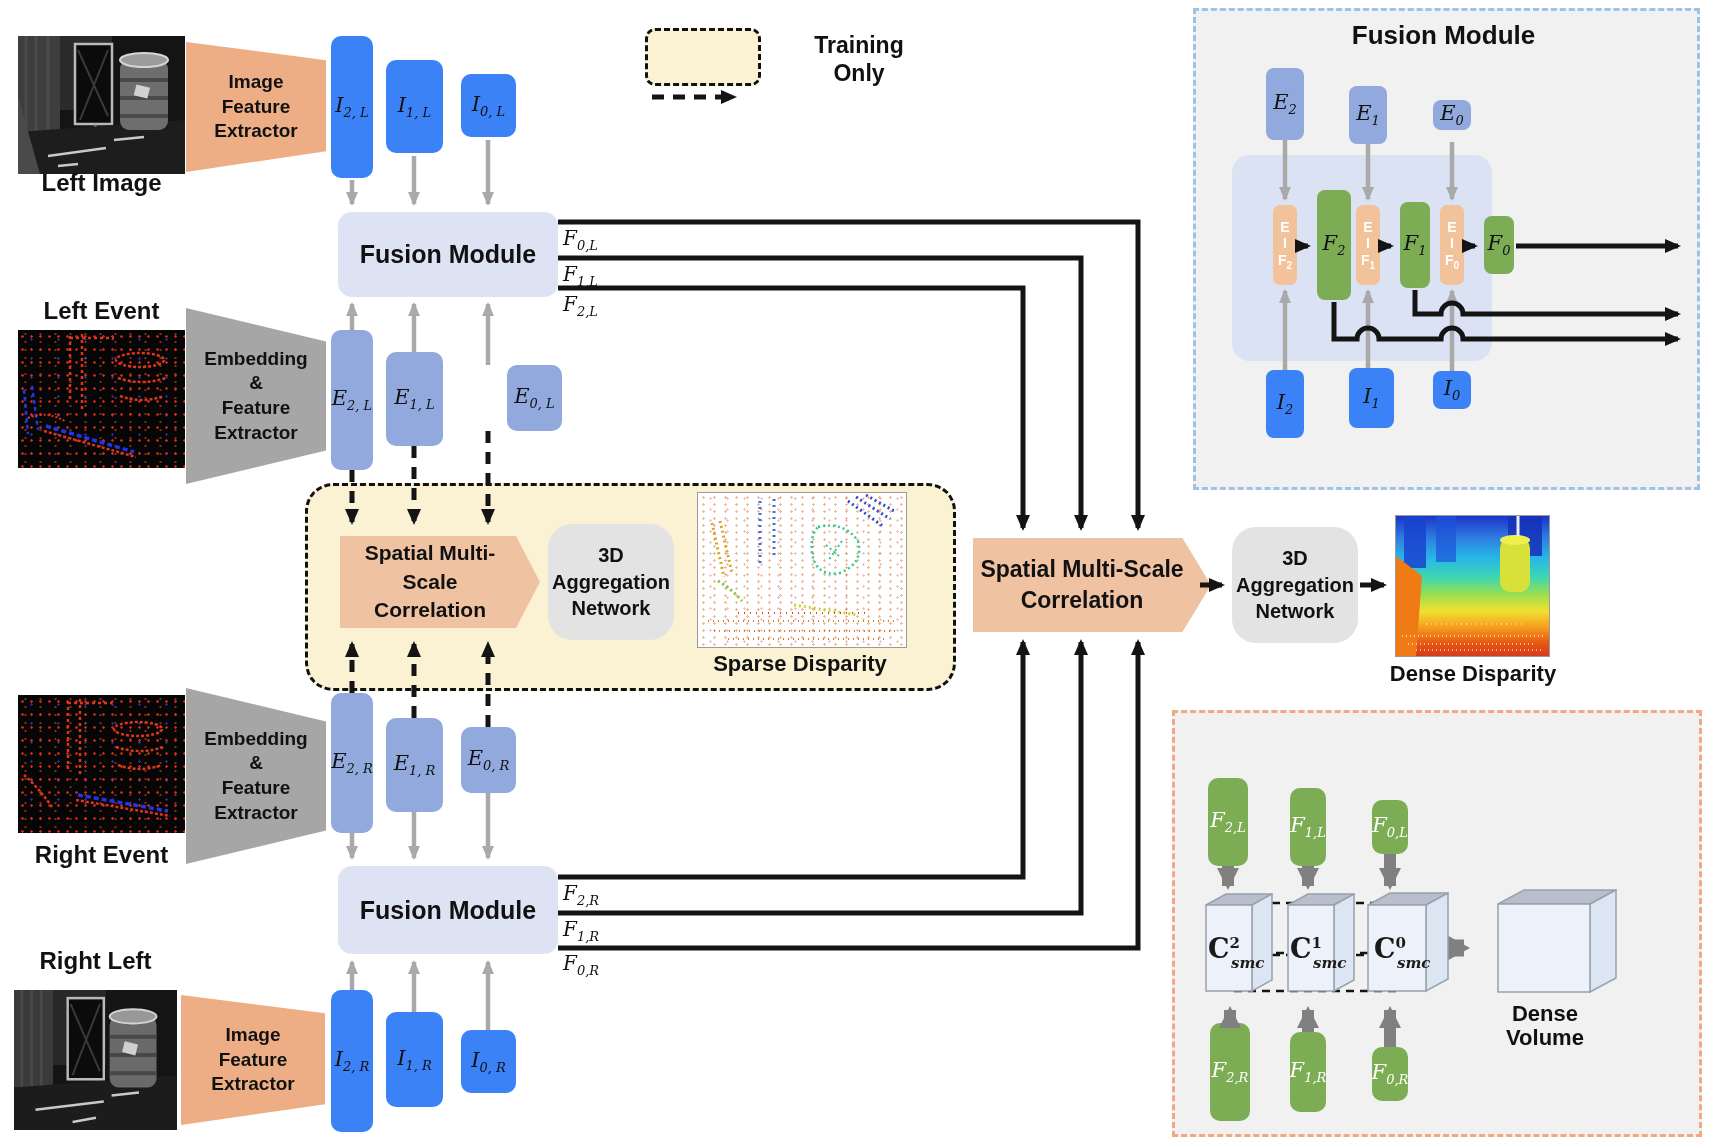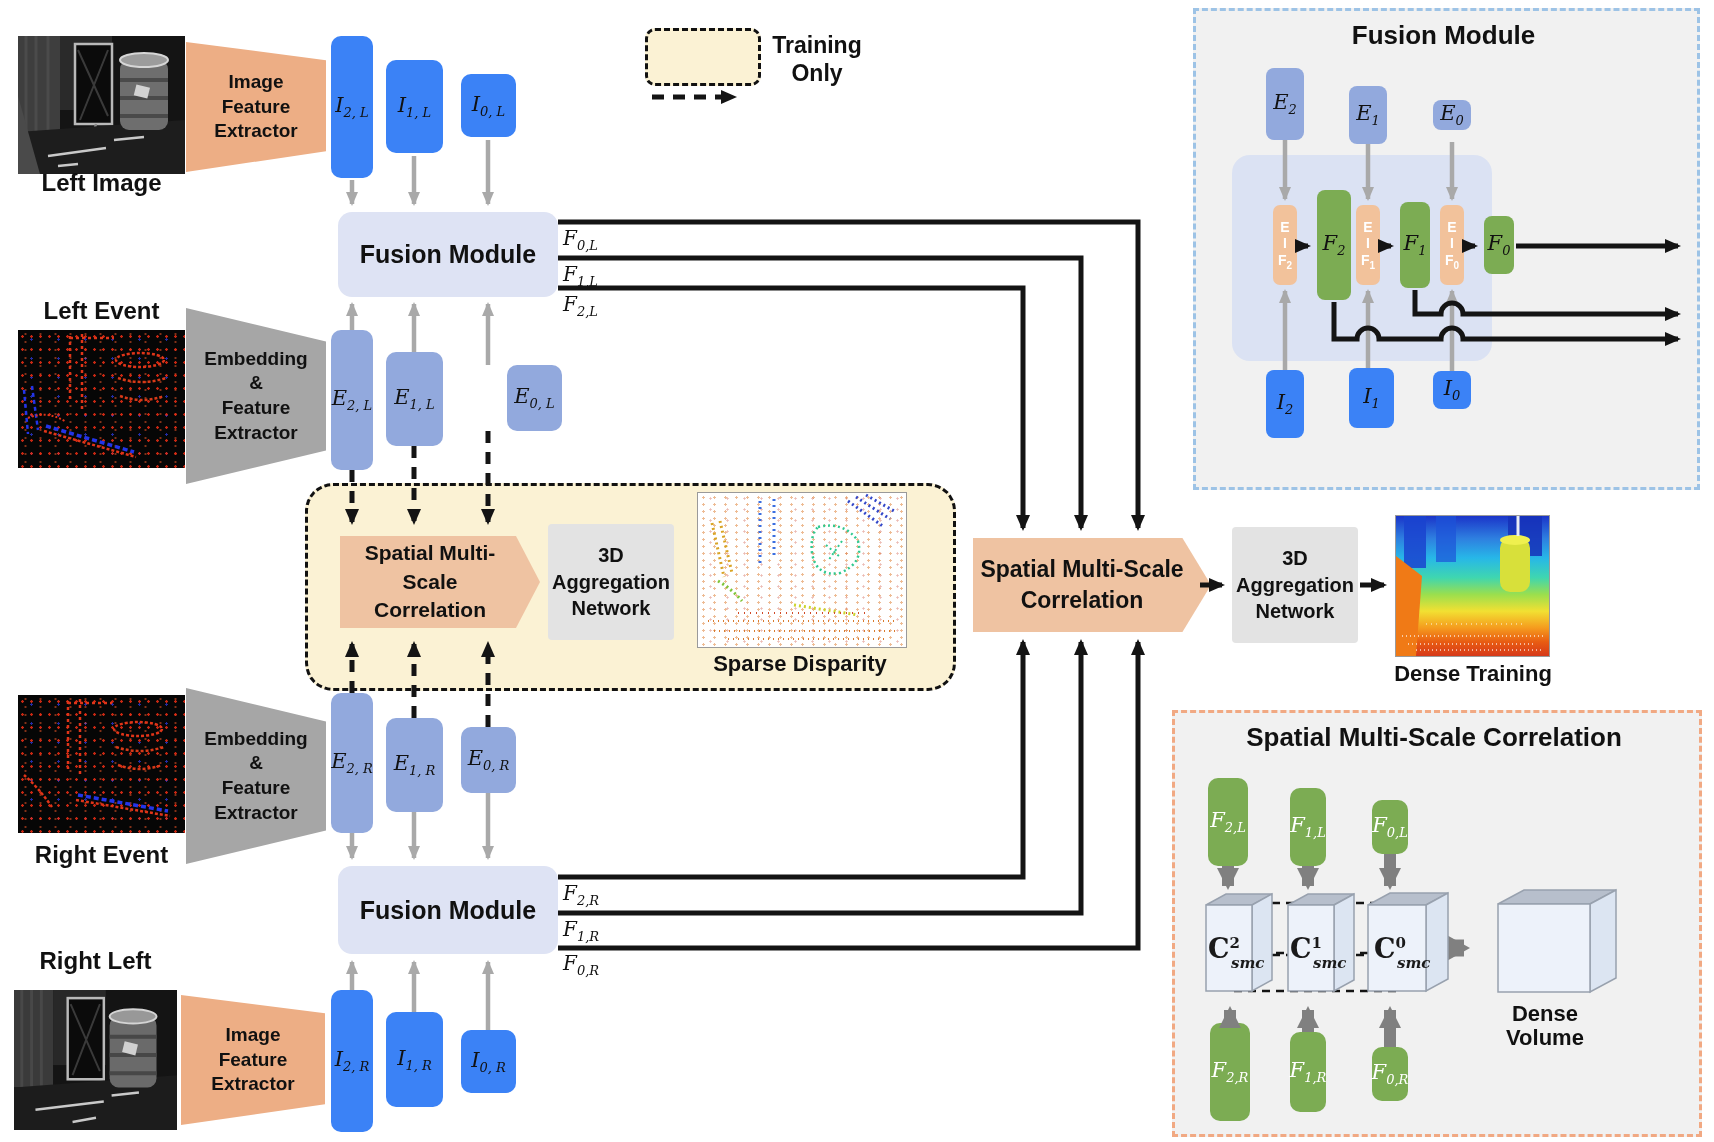--- a/index.html
+++ b/index.html
@@ -27,21 +27,21 @@
   .m i{font-style:italic;font-weight:500;}
   .m sub{font-size:13px;font-style:italic;}
   .outlab{position:absolute;font-family:"DejaVu Serif",serif;font-style:italic;font-size:20px;}
   .outlab sub{font-size:13px;}
   .fusionbox{position:absolute;background:#DEE3F4;border-radius:14px;display:flex;align-items:center;
              justify-content:center;font-weight:700;font-size:25px;}
   .training{position:absolute;background:#FBF2D4;border:3.5px dashed #111;border-radius:28px;}
   .smcarrow{position:absolute;background:#EFC3A2;clip-path:polygon(0 0,88% 0,100% 50%,88% 100%,0 100%);
             display:flex;flex-direction:column;align-items:center;justify-content:center;
             font-weight:700;font-size:21px;line-height:1.35;text-align:center;padding-right:20px;box-sizing:border-box;}
-  .aggbox{position:absolute;background:#E3E3E3;border-radius:4px;display:flex;flex-direction:column;
+  .aggbox{position:absolute;background:#E3E3E3;border-radius:24px;display:flex;flex-direction:column;
           align-items:center;justify-content:center;font-weight:700;font-size:20px;line-height:1.32;text-align:center;}
   .panel{position:absolute;background:#F1F1F1;}
   .panel-fusion{border:3px dashed #9DC3E6;}
   .panel-smc{border:3px dashed #F1A983;}
   .paneltitle{position:absolute;font-weight:700;font-size:26px;text-align:center;}
   .inner{position:absolute;background:#DBE2F3;border-radius:18px;}
   .eif{position:absolute;background:#F2C29B;border-radius:7px;display:flex;flex-direction:column;
        align-items:center;justify-content:center;color:#fff;font-weight:700;font-size:14px;line-height:1.18;}
   .eif .f sub{font-size:10px;}
   .greenlab{color:#fff;}
@@ -250,24 +250,24 @@
       <g>
         <rect x="104" y="22" width="30" height="54" rx="10" fill="#d8e03a"></rect>
         <ellipse cx="119" cy="24" rx="15" ry="5" fill="#eff04f"></ellipse>
         <line x1="122" y1="0" x2="122" y2="20" stroke="#e8ecf5" stroke-width="3"></line>
       </g>
       <polygon points="0,40 26,60 20,140 0,140" fill="#f07a16"></polygon>
       <path d="M6 120 H148 M12 128 H140 M20 134 H146" stroke="#ffffff" stroke-width="1.5" stroke-dasharray="1 3" opacity=".8"></path>
       <path d="M30 108 H130" stroke="#ffffff" stroke-width="1.5" stroke-dasharray="1 4" opacity=".6"></path>
     </svg>
   </div>
-  <div class="abs cap" style="left:1378px;top:662px;width:190px;font-size:22px;">Dense Training</div>
+  <div class="abs cap" style="left:1378px;top:662px;width:190px;font-size:22px;">Dense Disparity</div>
 
   <div class="lgbox" style="left:645px;top:28px;width:110px;height:52px;"></div>
-  <div class="lgtext" style="left:762px;top:32px;width:110px;">
+  <div class="lgtext" style="left:762px;top:32px;width:110px;padding-left:42px;">
     <div>Training</div>
     <div>Only</div>
   </div>
 
   <div class="panel panel-fusion" style="left:1193px;top:8px;width:501px;height:476px;"></div>
   <div class="paneltitle" style="left:1193px;top:20px;width:501px;">Fusion Module</div>
   <div class="inner" style="left:1232px;top:155px;width:260px;height:206px;"></div>
 
   <div class="block blue" style="left:1266px;top:68px;width:38px;height:72px;border-radius:8px;">
     <span class="m"><i>E</i><sub>2</sub></span>
@@ -309,21 +309,20 @@
     <span class="m"><i>I</i><sub>2</sub></span>
     </div>
   <div class="block yellow" style="left:1349px;top:368px;width:45px;height:60px;border-radius:8px;">
     <span class="m"><i>I</i><sub>1</sub></span>
     </div>
   <div class="block yellow" style="left:1433px;top:371px;width:38px;height:38px;border-radius:8px;">
     <span class="m"><i>I</i><sub>0</sub></span>
     </div>
 
   <div class="panel panel-smc" style="left:1172px;top:710px;width:524px;height:421px;"></div>
-  <div class="paneltitle" style="left:1172px;top:722px;width:524px;">Spatial Multi-Scale Correlation</div>
 
   <div class="block green" style="left:1208px;top:778px;width:40px;height:88px;">
     <span class="m greenlab"><i>F</i><sub>2,L</sub></span>
     </div>
   <div class="block green" style="left:1290px;top:788px;width:36px;height:78px;">
     <span class="m greenlab"><i>F</i><sub>1,L</sub></span>
     </div>
   <div class="block green" style="left:1372px;top:800px;width:36px;height:54px;">
     <span class="m greenlab"><i>F</i><sub>0,L</sub></span>
     </div>

